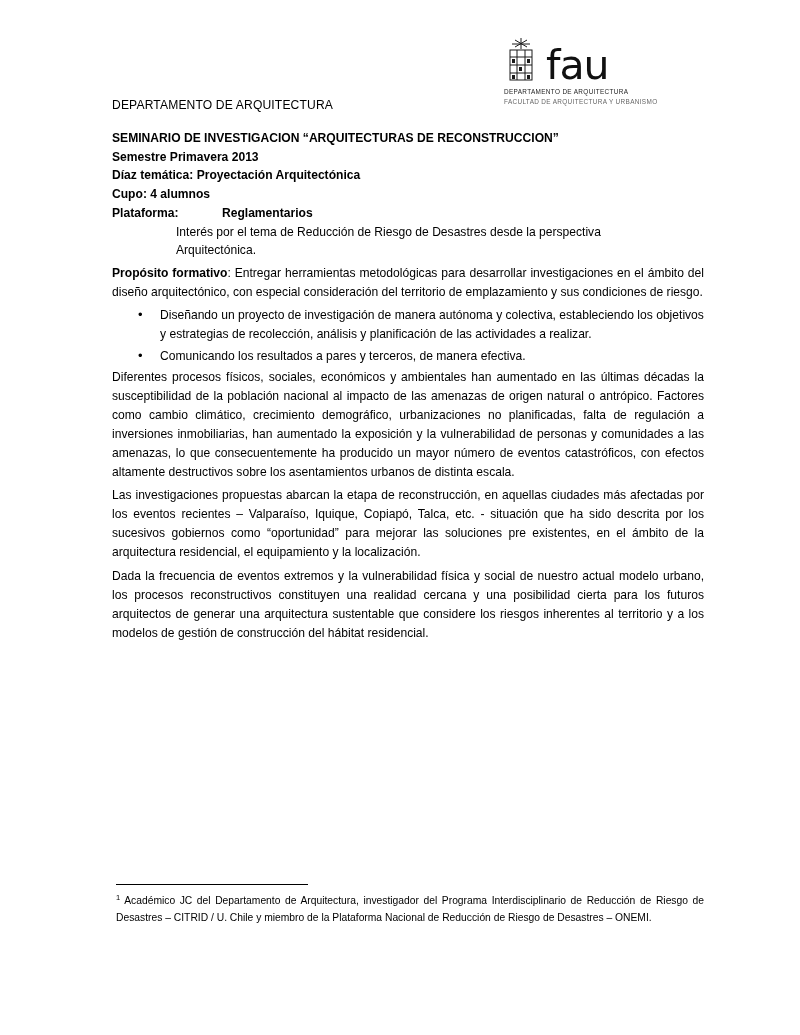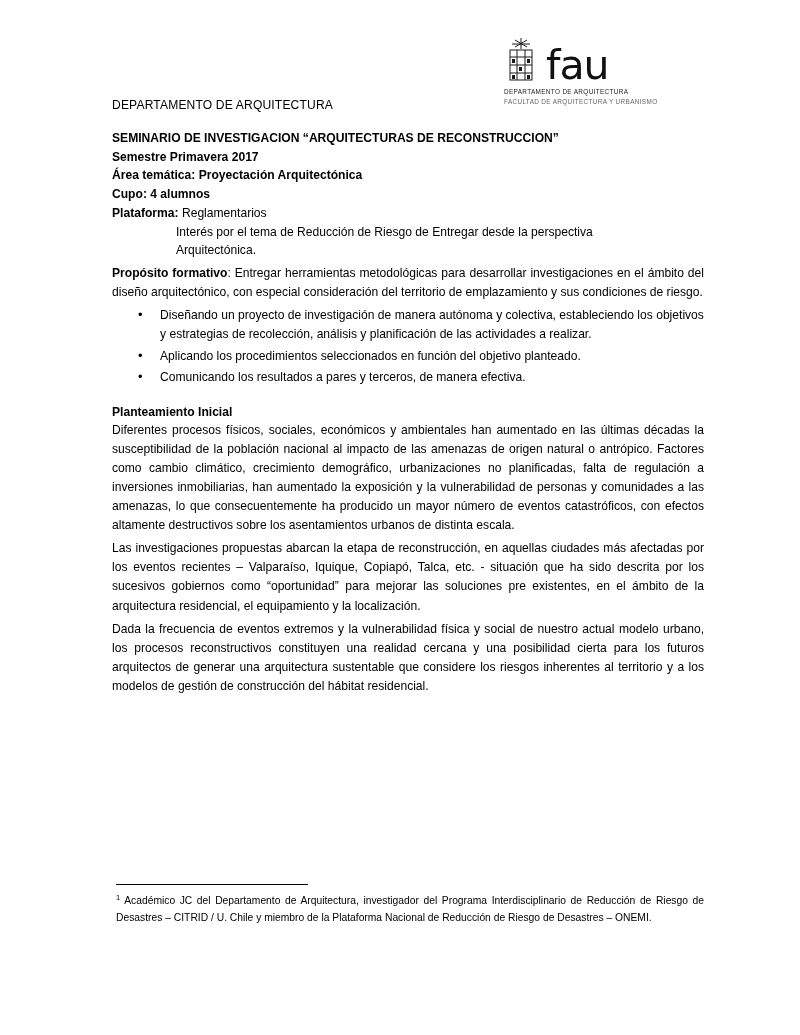--- a/index.html
+++ b/index.html
@@ -73,21 +73,21 @@
     letter-spacing: 0.15px;
   }
   .block {
     margin-top: 17px;
     font-size: 12.1px;
     line-height: 1.55;
   }
   .b { font-weight: bold; }
   .title-line { font-weight: bold; }
   .meta-line { font-weight: bold; }
-  .meta-line .reg { font-weight: normal; }
+  .meta-line .reg { font-weight: bold; margin-left: 40px; }
   .indent-line {
     margin-left: 64px;
     font-weight: normal;
   }
   .sup { font-size: 8px; vertical-align: super; }
 
   .para {
     margin-top: 4px;
     font-size: 12.1px;
     line-height: 1.58;
@@ -177,38 +177,36 @@
     <div class="logo-sub">
       <div>DEPARTAMENTO DE ARQUITECTURA</div>
       <div>FACULTAD DE ARQUITECTURA Y URBANISMO</div>
     </div>
   </div>
 
   <div class="dept">DEPARTAMENTO DE ARQUITECTURA</div>
 
   <div class="block">
     <div class="title-line">SEMINARIO DE INVESTIGACION “ARQUITECTURAS DE RECONSTRUCCION”</div>
-    <div class="meta-line">Semestre Primavera 2017</div>
-    <div class="meta-line">Área temática: Proyectación Arquitectónica</div>
+    <div class="meta-line">Semestre Primavera 2013</div>
+    <div class="meta-line">Díaz temática: Proyectación Arquitectónica</div>
     <div class="meta-line">Cupo: 4 alumnos</div>
     <div class="meta-line"><span>Plataforma:</span> <span class="reg">Reglamentarios</span></div>
-    <div class="indent-line">Interés por el tema de Reducción de Riesgo de Entregar desde la perspectiva</div>
+    <div class="indent-line">Interés por el tema de Reducción de Riesgo de Desastres desde la perspectiva</div>
     <div class="indent-line">Arquitectónica.</div>
   </div>
 
   <div class="para"><span class="b">Propósito formativo</span><span>: Entregar herramientas metodológicas para desarrollar investigaciones en el ámbito del diseño arquitectónico, con especial consideración del territorio de emplazamiento y sus condiciones de riesgo.</span></div>
 
 
   <ul class="bullets">
     <li>Diseñando un proyecto de investigación de manera autónoma y colectiva, estableciendo los objetivos y estrategias de recolección, análisis y planificación de las actividades a realizar.</li>
-    <li>Aplicando los procedimientos seleccionados en función del objetivo planteado.</li>
     <li>Comunicando los resultados a pares y terceros, de manera efectiva.</li>
   </ul>
 
-  <div class="section-head">Planteamiento Inicial</div>
   <div class="para" style="margin-top:2px">Diferentes procesos físicos, sociales, económicos y ambientales han aumentado en las últimas décadas la susceptibilidad de la población nacional al impacto de las amenazas de origen natural o antrópico. Factores como cambio climático, crecimiento demográfico, urbanizaciones no planificadas, falta de regulación a inversiones inmobiliarias, han aumentado la exposición y la vulnerabilidad de personas y comunidades a las amenazas, lo que consecuentemente ha producido un mayor número de eventos catastróficos, con efectos altamente destructivos sobre los asentamientos urbanos de distinta escala.</div>
   <div class="para">Las investigaciones propuestas abarcan la etapa de reconstrucción, en aquellas ciudades más afectadas por los eventos recientes – Valparaíso, Iquique, Copiapó, Talca, etc. - situación que ha sido descrita por los sucesivos gobiernos como “oportunidad” para mejorar las soluciones pre existentes, en el ámbito de la arquitectura residencial, el equipamiento y la localización.</div>
   <div class="para">Dada la frecuencia de eventos extremos y la vulnerabilidad física y social de nuestro actual modelo urbano, los procesos reconstructivos constituyen una realidad cercana y una posibilidad cierta para los futuros arquitectos de generar una arquitectura sustentable que considere los riesgos inherentes al territorio y a los modelos de gestión de construcción del hábitat residencial.</div>
 
   <div class="footnote">
     <div class="footnote-rule"></div>
     <div class="footnote-text"><span class="fn-sup">1</span><span> Académico JC del Departamento de Arquitectura, investigador del Programa Interdisciplinario de Reducción de Riesgo de Desastres – CITRID / U. Chile y miembro de la Plataforma Nacional de Reducción de Riesgo de Desastres – ONEMI.</span></div>
   </div>
 
 </div>

